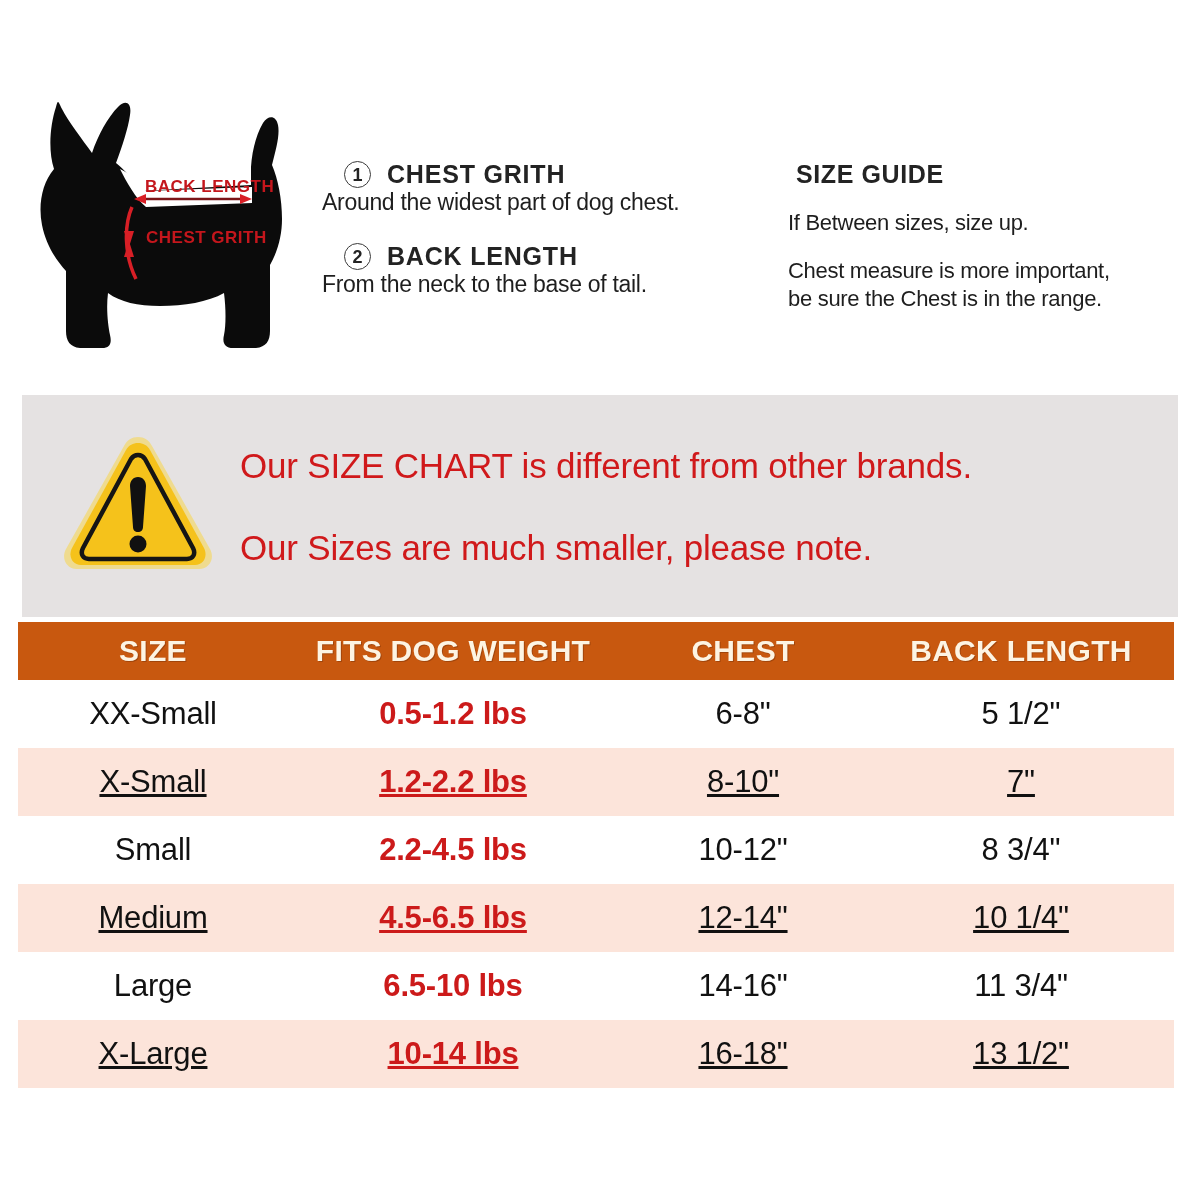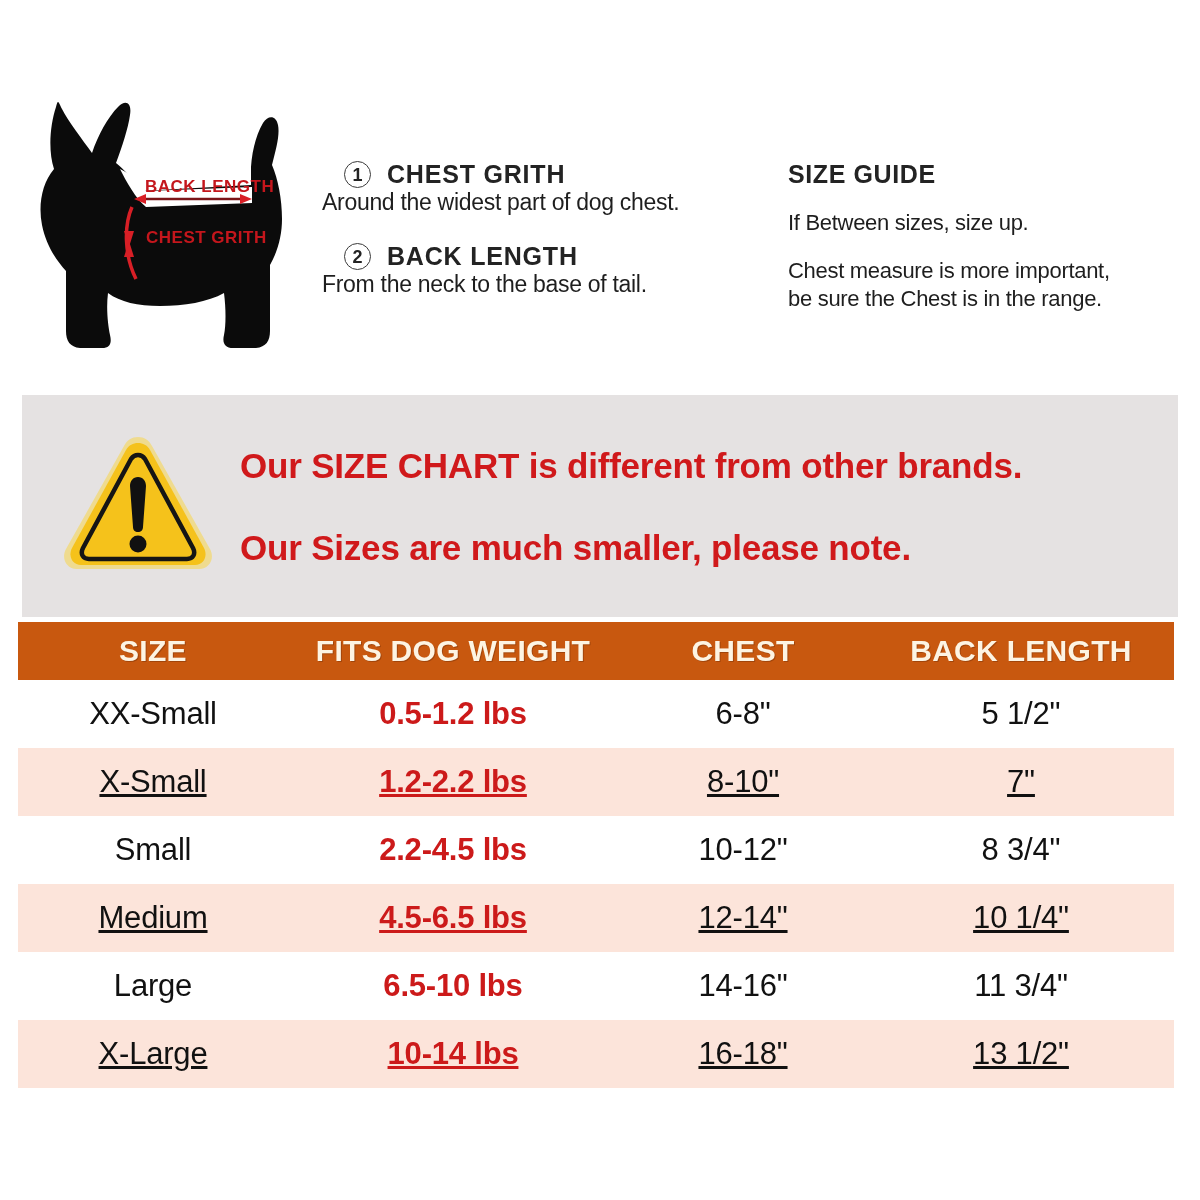--- a/index.html
+++ b/index.html
@@ -84,20 +84,21 @@
     position: absolute;
     left: 788px;
     top: 80px;
     width: 400px;
   }
   .sg-title {
     font-size: 25px;
     font-weight: 700;
     color: #232323;
     letter-spacing: 0.6px;
+    margin-left: 8px;
   }
   .sg-line {
     font-size: 22px;
     color: #1e1e1e;
     margin-top: 20px;
     letter-spacing: -0.3px;
     line-height: 1.28;
   }
 
   
@@ -116,21 +117,21 @@
     margin-left: 36px;
     margin-right: 22px;
     width: 160px;
     height: 150px;
   }
   .warn-icon svg { display: block; width: 160px; height: 150px; }
   .warn-text { flex: 1 1 auto; }
   .warn-line {
     color: #d0191b;
     font-size: 35px;
-    font-weight: 700;
+    font-weight: 400;
     letter-spacing: -0.2px;
     line-height: 1.0;
   }
   .warn-line + .warn-line { margin-top: 47px; }
 
   
   .size-table {
     position: absolute;
     left: 18px;
     top: 622px;

